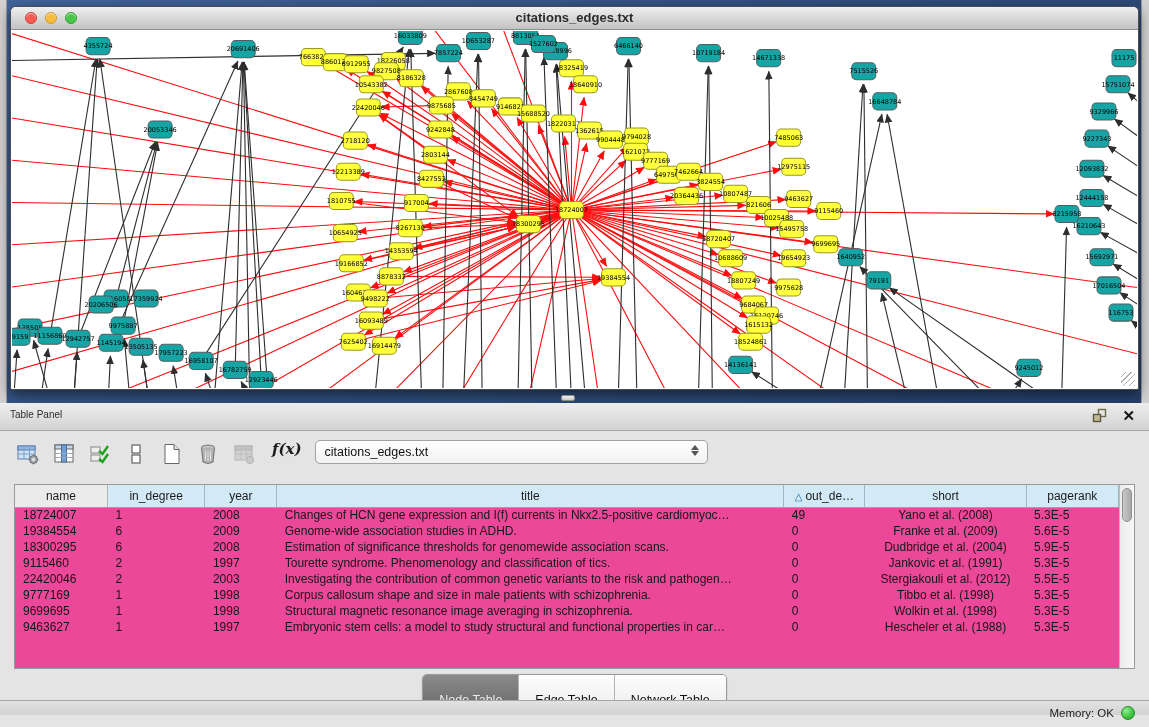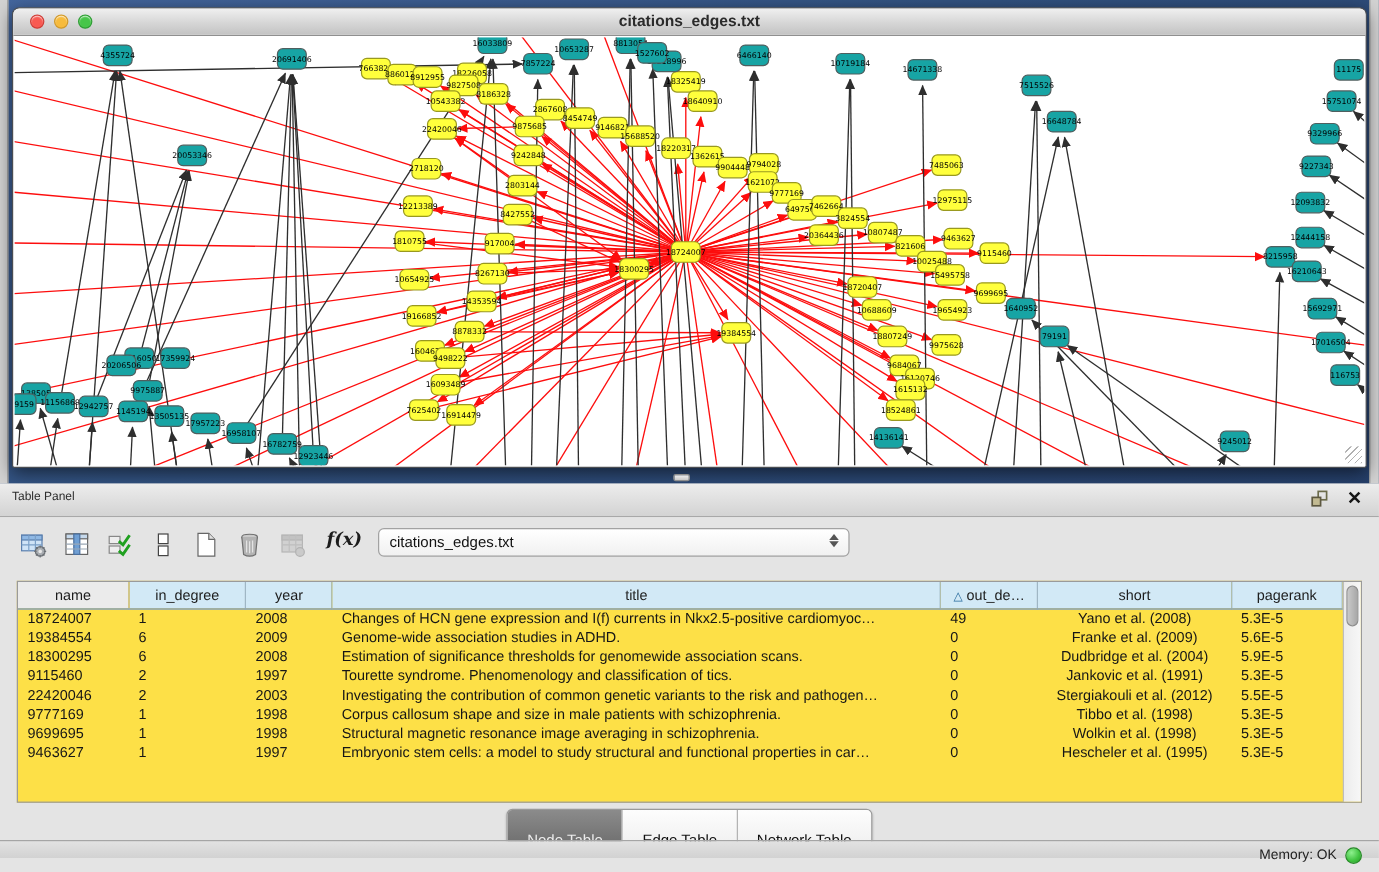--- a/index.html
+++ b/index.html
@@ -35,21 +35,21 @@
   .toolbar { position:absolute; left:14px; top:9px; height:30px; display:flex; align-items:flex-start; gap:9px; }
   .tool-btn { width:27px; height:27px; display:flex; align-items:center; justify-content:center; border:none; background:transparent; cursor:default; }
   .fx { font-family:"DejaVu Serif", serif; font-style:italic; font-weight:bold; font-size:15px; color:#1c1c1c; margin:0 4px 0 6px; }
   .combo { position:relative; width:393px; height:24px; border:1px solid #a2a2a2; border-radius:5px; background:linear-gradient(#ffffff,#f1f1f1); box-shadow:inset 0 1px 1px rgba(255,255,255,.8); display:flex; align-items:center; }
   .combo .combo-value { font-size:12.5px; color:#111; padding-left:9px; }
   .combo .combo-arrows { position:absolute; right:8px; top:4px; display:flex; flex-direction:column; gap:1px; }
   .combo .combo-arrows i { width:0; height:0; border-left:4px solid transparent; border-right:4px solid transparent; }
   .combo .combo-arrows .up { border-bottom:5px solid #555; }
   .combo .combo-arrows .dn { border-top:5px solid #555; }
 
-  .table-wrap { position:absolute; left:14px; top:53px; width:1121px; height:185px; background:#fde047; border:1px solid #9a9a9a; display:flex; }
+  .table-wrap { position:absolute; left:14px; top:53px; width:1121px; height:185px; background:#ec4899; border:1px solid #9a9a9a; display:flex; }
   .grid { flex:1; overflow:hidden; }
   table.data { border-collapse:collapse; table-layout:fixed; width:100%; }
   table.data th { height:22px; font-size:12px; font-weight:normal; color:#1c1c1c; text-align:center; background:#d2e9f6; border-right:1px solid #9fb6c4; border-bottom:1px solid #8fa6b4; overflow:hidden; white-space:nowrap; }
   table.data th.gray { background:#ebebeb; border-right:1px solid #b5b5b5; }
   table.data td { height:16px; font-size:12px; color:#161616; padding:0 4px 0 8px; white-space:nowrap; overflow:hidden; border:none; }
   table.data td.center { text-align:center; padding:0 2px; }
   .sort-tri { color:#2b6d9e; font-size:10px; margin-right:3px; }
   .vscroll { width:15px; background:linear-gradient(90deg,#ececec,#f7f7f7); border-left:1px solid #bdbdbd; position:relative; }
   .vscroll .thumb { position:absolute; left:2px; top:3px; width:10px; height:34px; border-radius:6px; background:linear-gradient(90deg,#c9c9c9,#a8a8a8); border:1px solid #8f8f8f; }
 
@@ -850,21 +850,21 @@
               <td>0</td>
               <td class="center">Wolkin et al. (1998)</td>
               <td>5.3E-5</td>
             </tr>
             <tr>
               <td>9463627</td>
               <td>1</td>
               <td>1997</td>
               <td>Embryonic stem cells: a model to study structural and functional properties in car…</td>
               <td>0</td>
-              <td class="center">Hescheler et al. (1995)</td>
+              <td class="center">Hescheler et al. (1988)</td>
               <td>5.3E-5</td>
             </tr>
           </tbody>
       </table>
     </div>
     <div class="vscroll">
       <div class="thumb"></div>
     </div>
   </div>
 

